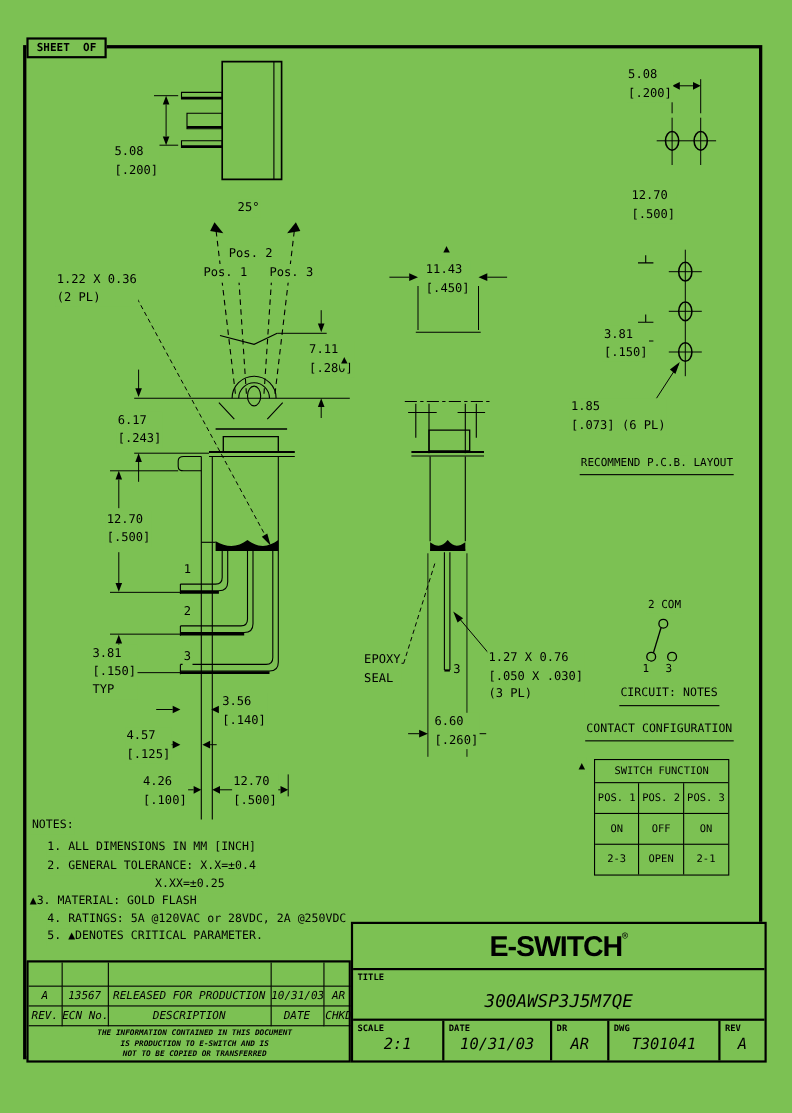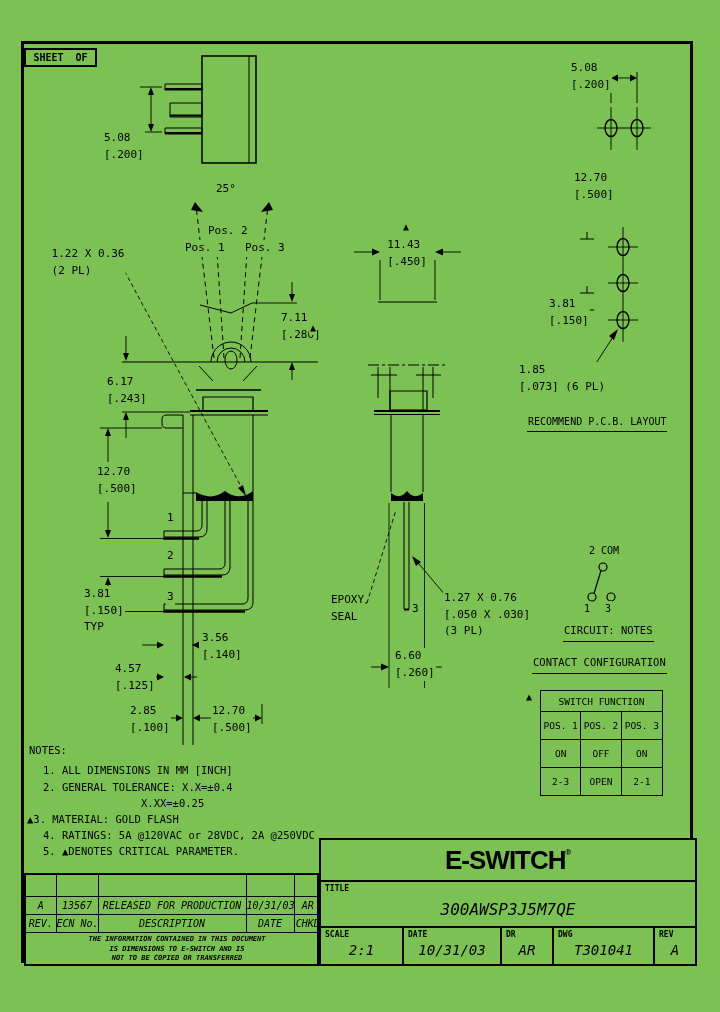--- a/index.html
+++ b/index.html
@@ -4,21 +4,21 @@
 <style>
   html,body{margin:0;padding:0;}
   body{width:720px;height:1012px;background:var(--bg,#7cc153);font-family:"DejaVu Sans Mono",monospace;color:#000;}
   .page{position:relative;width:720px;height:1012px;overflow:hidden;}
   .frame{position:absolute;left:21px;top:41px;width:672px;height:922px;border:3px solid #000;box-sizing:border-box;}
   .art{position:absolute;left:0;top:0;}
   #annotation-layer{position:absolute;left:0;top:0;width:720px;height:1012px;}
   .ann{position:absolute;font-size:11px;line-height:1.5;white-space:pre;background:var(--bg,#7cc153);padding:0 1px;}
   .ann.c{transform:translateX(-50%);}
   .ann.u{border-bottom:1.5px solid #000;padding-bottom:2px;}
-  .sheetbox{position:absolute;left:24px;top:48px;width:73px;height:19px;border:2.5px solid #000;box-sizing:border-box;
+  .sheetbox{position:absolute;left:24px;top:34px;width:73px;height:19px;border:2.5px solid #000;box-sizing:border-box;
     display:flex;align-items:center;justify-content:center;font-size:10px;font-weight:bold;white-space:pre;background:var(--bg,#7cc153);}
   
   .sft{position:absolute;left:540px;top:690px;width:123px;border:1.5px solid #000;box-sizing:border-box;background:var(--bg,#7cc153);}
   .sft-title{height:20px;border-bottom:1.5px solid #000;display:flex;align-items:center;justify-content:center;font-size:9.5px;}
   .sft-grid{display:grid;grid-template-columns:1fr 1fr 1fr;}
   .sft-cell{border-right:1.5px solid #000;border-bottom:1.5px solid #000;display:flex;align-items:center;justify-content:center;font-size:9.5px;height:27px;}
   .sft-cell.h{height:27px;}
   .sft-cell:nth-child(3n){border-right:none;}
   .sft-grid .sft-cell:nth-last-child(-n+3){border-bottom:none;}
   
@@ -192,21 +192,21 @@
       <div class="ann" style="left: 280px; top: 310px;"><div>7.11</div><div>[.280]</div></div>
       <div class="ann" style="left: 309px; top: 320px; font-size: 10px;"><div>▲</div></div>
       <div class="ann" style="left: 106px; top: 374px;"><div>6.17</div><div>[.243]</div></div>
       <div class="ann" style="left: 96px; top: 464px;"><div>12.70</div><div>[.500]</div></div>
       <div class="ann" style="left: 166px; top: 510px;"><div>1</div></div>
       <div class="ann" style="left: 166px; top: 548px;"><div>2</div></div>
       <div class="ann" style="left: 166px; top: 589px;"><div>3</div></div>
       <div class="ann" style="left: 83px; top: 586px;"><div>3.81</div><div>[.150]</div><div>TYP</div></div>
       <div class="ann" style="left: 201px; top: 630px;"><div>3.56</div><div>[.140]</div></div>
       <div class="ann" style="left: 114px; top: 661px;"><div>4.57</div><div>[.125]</div></div>
-      <div class="ann" style="left: 129px; top: 703px;"><div>2.85</div><div>[.100]</div></div>
+      <div class="ann" style="left: 129px; top: 703px;"><div>4.26</div><div>[.100]</div></div>
       <div class="ann" style="left: 211px; top: 703px;"><div>12.70</div><div>[.500]</div></div>
       <div class="ann" style="left: 402px; top: 219px; font-size: 10px;"><div>▲</div></div>
       <div class="ann c" style="left: 407px; top: 237px;"><div>11.43</div><div>[.450]</div></div>
       <div class="ann" style="left: 330px; top: 592px;"><div>EPOXY</div><div>SEAL</div></div>
       <div class="ann" style="left: 443px; top: 590px;"><div>1.27 X 0.76</div><div>[.050 X .030]</div><div>(3 PL)</div></div>
       <div class="ann" style="left: 411px; top: 601px;"><div>3</div></div>
       <div class="ann" style="left: 394px; top: 648px;"><div>6.60</div><div>[.260]</div></div>
       <div class="ann" style="left: 570px; top: 60px;"><div>5.08</div><div>[.200]</div></div>
       <div class="ann" style="left: 573px; top: 170px;"><div>12.70</div><div>[.500]</div></div>
       <div class="ann" style="left: 548px; top: 296px;"><div>3.81</div><div>[.150]</div></div>
@@ -274,21 +274,21 @@
         <td>REV.</td>
         <td>ECN No.</td>
         <td>DESCRIPTION</td>
         <td>DATE</td>
         <td>CHKD</td>
       </tr>
     </tbody>
       </table>
     <div class="disc">
       <div>THE INFORMATION CONTAINED IN THIS DOCUMENT</div>
-      <div>IS DIMENSIONS TO E-SWITCH AND IS</div>
+      <div>IS PRODUCTION TO E-SWITCH AND IS</div>
       <div>NOT TO BE COPIED OR TRANSFERRED</div>
     </div>
   </div>
 
   <div class="tb">
     <div class="tb-logo">
       <span class="logo">E-SWITCH</span>
         <span class="reg">®</span>
     </div>
     <div class="tb-title">

